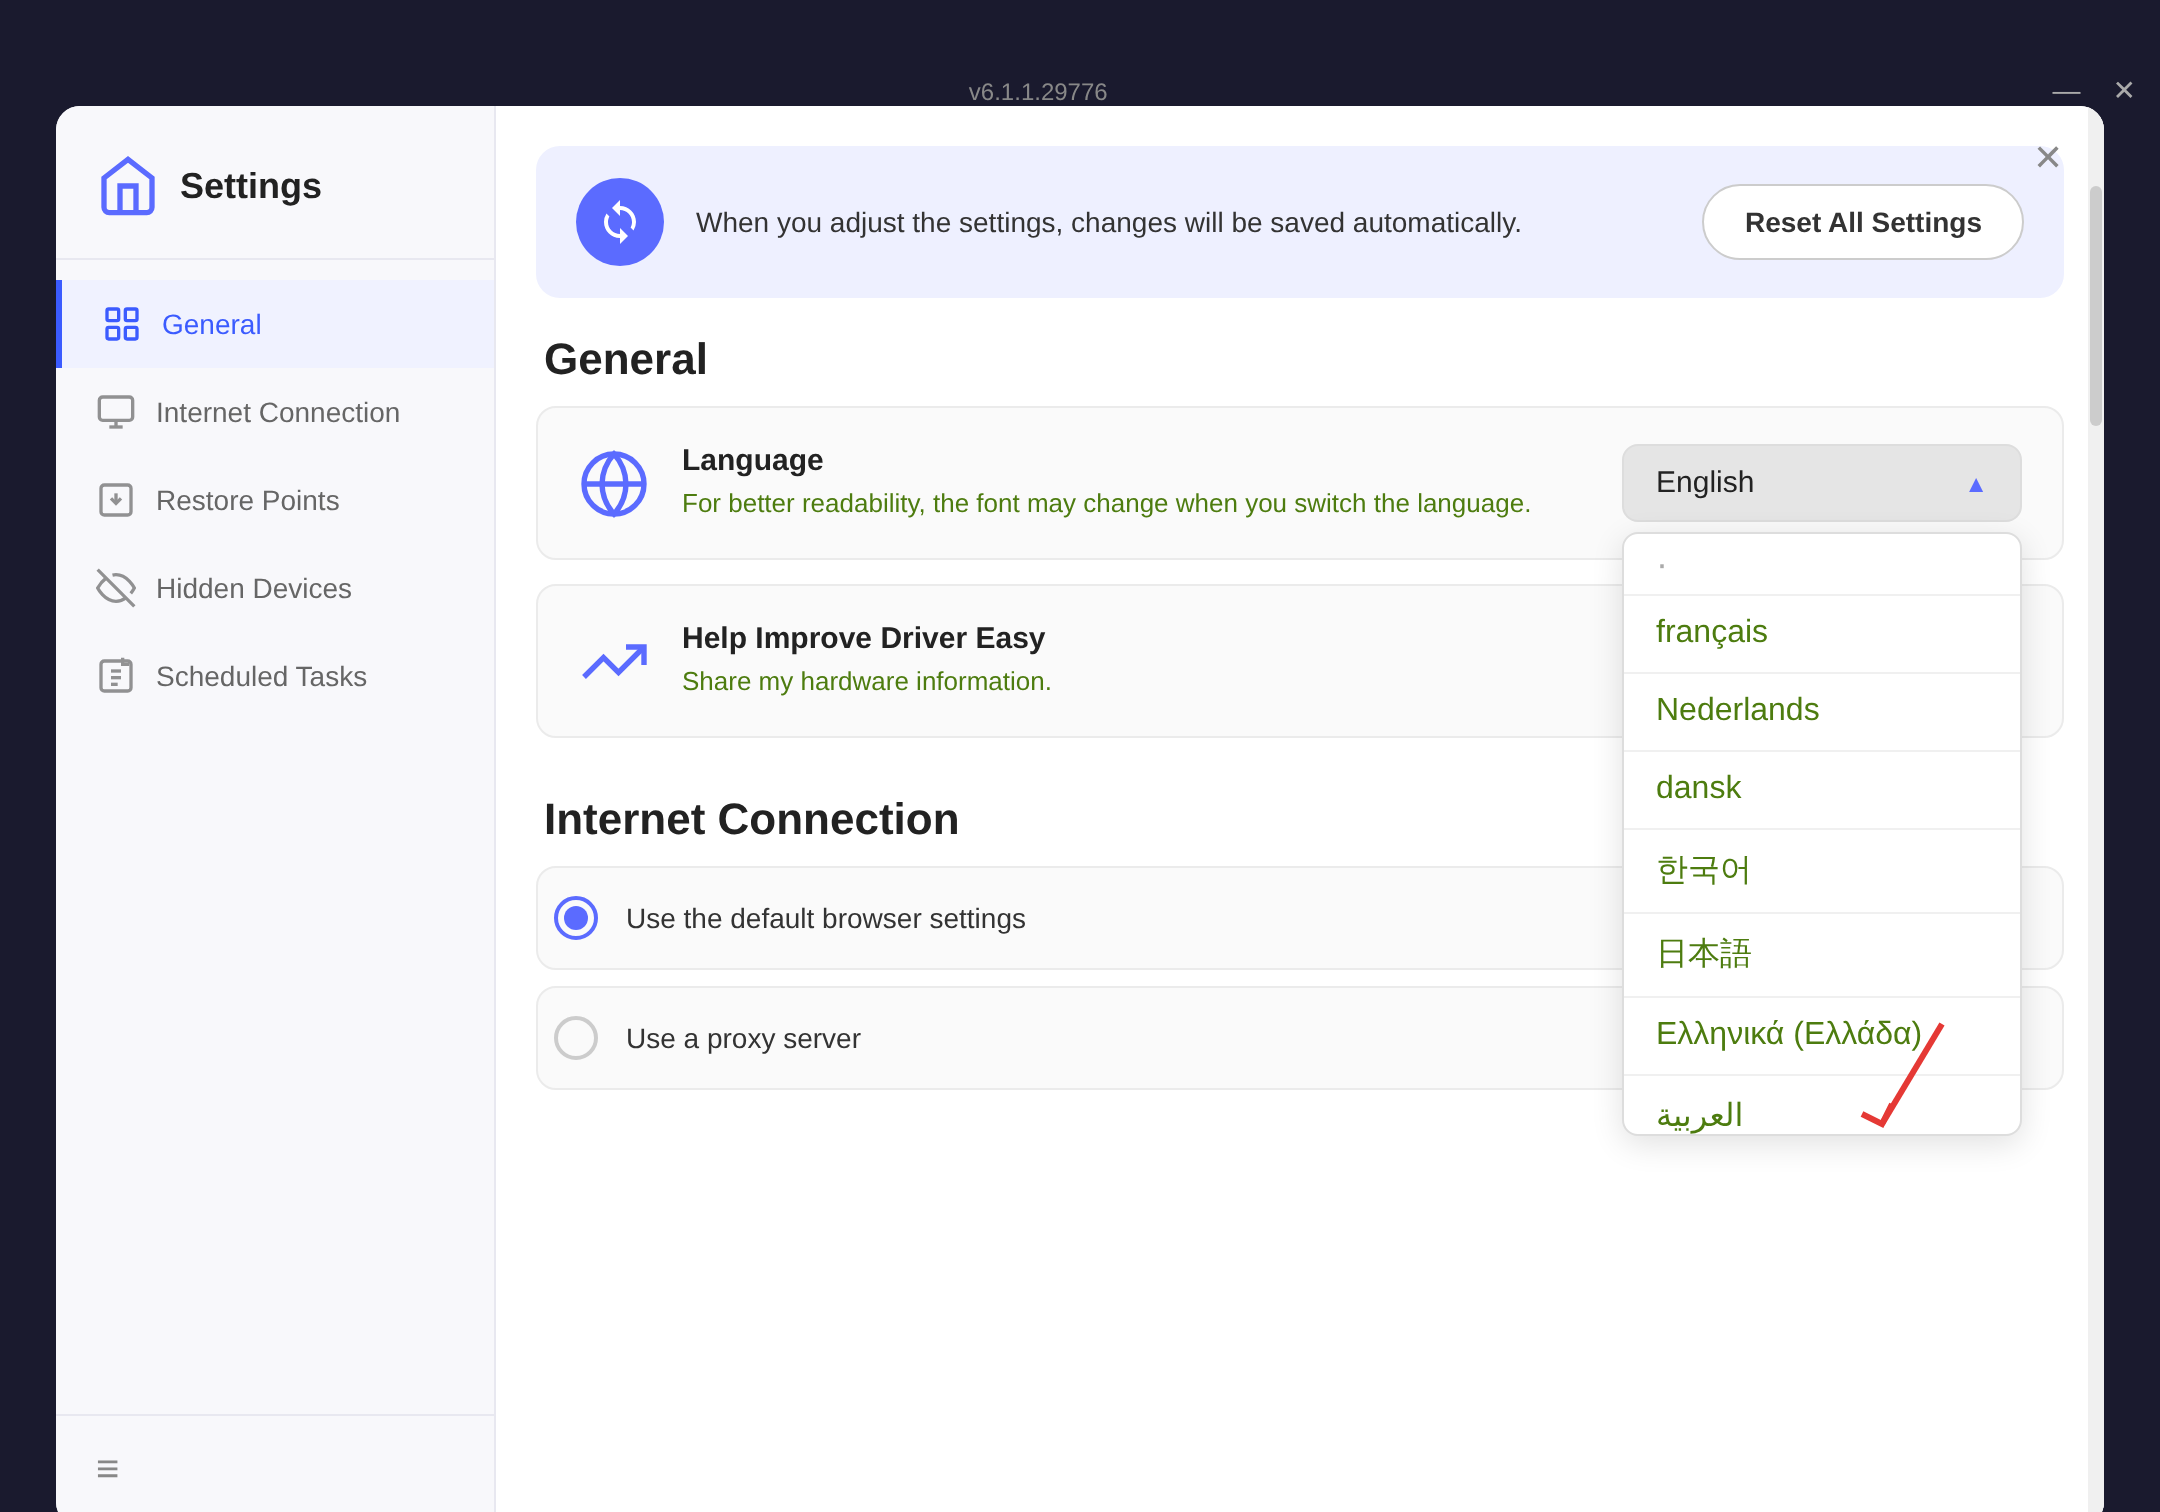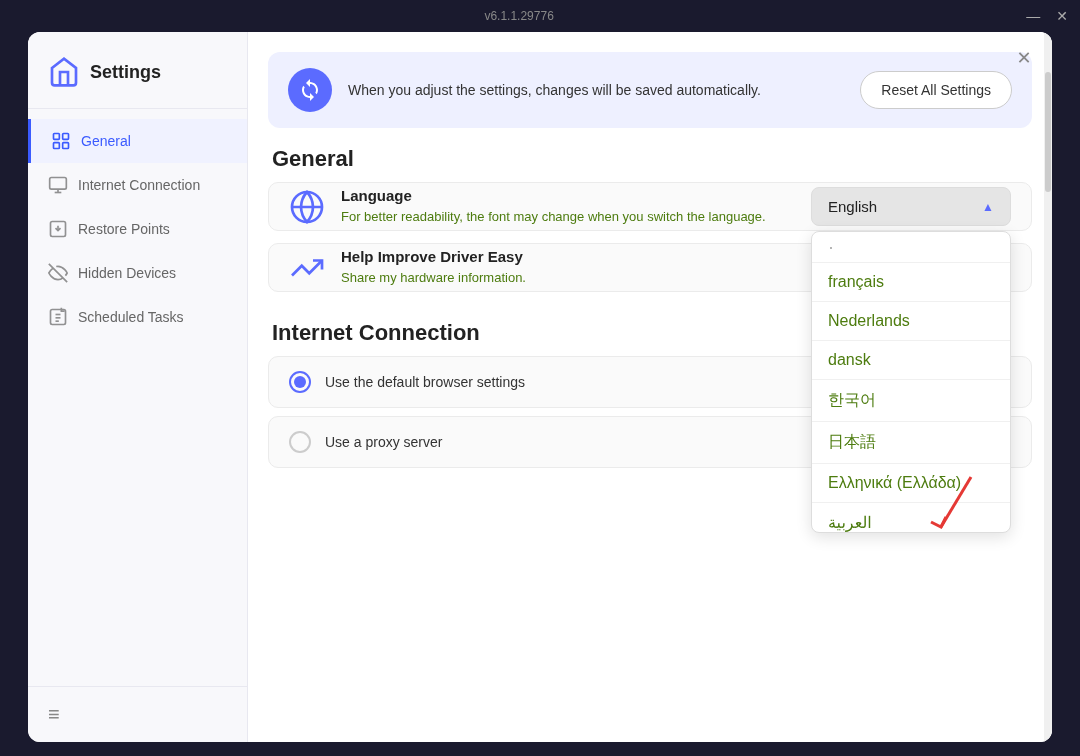--- a/index.html
+++ b/index.html
@@ -8,25 +8,26 @@
       font-family: 'Segoe UI', Arial, sans-serif;
       width: 1080px;
       height: 756px;
       overflow: hidden;
       position: relative;
     }
     .title-bar {
       background: #1a1a2e;
       height: 32px;
       display: flex;
-      align-items: center;
+      align-items: flex-end;
       justify-content: flex-end;
       padding: 0 12px;
       color: #aaa;
       font-size: 12px;
+      margin-top: 21px;
     }
     .title-bar-version { margin-right: auto; margin-left: auto; color: #888; font-size: 12px; }
     .title-bar-controls { display: flex; gap: 16px; color: #aaa; cursor: pointer; font-size: 14px; }
     .app-window {
       background: white;
       border-radius: 12px;
       margin: 0 28px;
       height: 710px;
       display: flex;
       overflow: hidden;
@@ -120,34 +121,34 @@
     .info-banner-text { flex: 1; font-size: 14px; color: #333; line-height: 1.5; }
     .reset-btn {
       background: white;
       border: 1.5px solid #ccc;
       border-radius: 24px;
       padding: 10px 20px;
       font-size: 14px;
       color: #333;
       cursor: pointer;
       white-space: nowrap;
-      font-weight: 400;
+      font-weight: 700;
     }
     .section-title {
       font-size: 22px;
       font-weight: 700;
       color: #222;
       padding: 16px 24px 10px;
     }
     .settings-card {
       background: #fafafa;
       border: 1px solid #ebebeb;
       border-radius: 10px;
       margin: 0 20px 12px;
-      padding: 4px 20px;
+      padding: 18px 20px;
       display: flex;
       align-items: flex-start;
       gap: 16px;
     }
     .settings-card-icon {
       width: 36px; height: 36px;
       color: #5b6bff;
       flex-shrink: 0;
       margin-top: 2px;
     }
@@ -201,21 +202,21 @@
       max-height: 300px;
       overflow-y: auto;
     }
     .lang-dropdown-menu-scroll::-webkit-scrollbar { width: 6px; }
     .lang-dropdown-menu-scroll::-webkit-scrollbar-track { background: #f0f0f0; }
     .lang-dropdown-menu-scroll::-webkit-scrollbar-thumb { background: #ccc; border-radius: 3px; }
     .radio-option {
       display: flex;
       align-items: center;
       gap: 14px;
-      padding: 14px 20px;
+      padding: 14px 8px;
       margin: 0 20px 8px;
       background: #fafafa;
       border: 1px solid #ebebeb;
       border-radius: 10px;
       cursor: pointer;
     }
     .radio-outer {
       width: 22px; height: 22px;
       border-radius: 50%;
       border: 2px solid #5b6bff;

